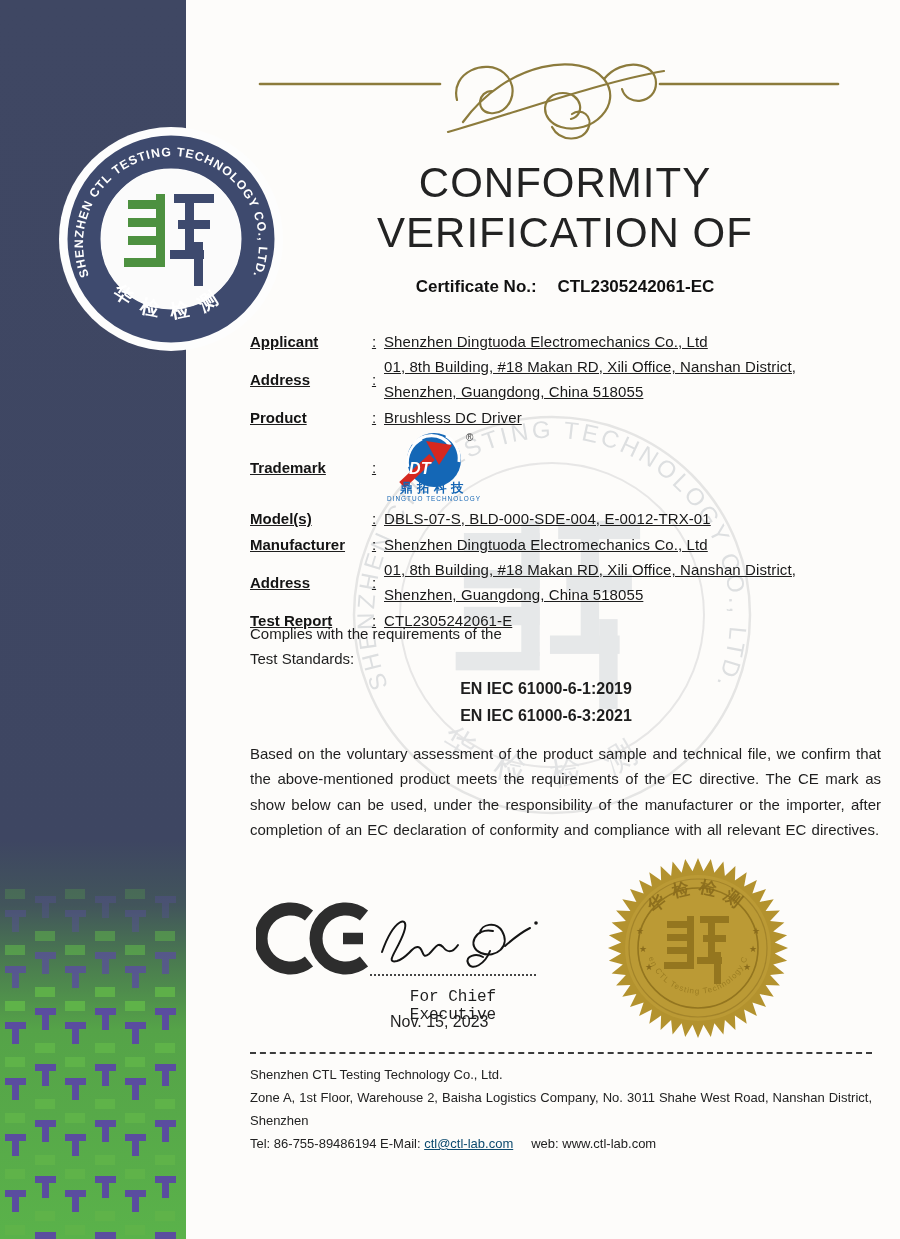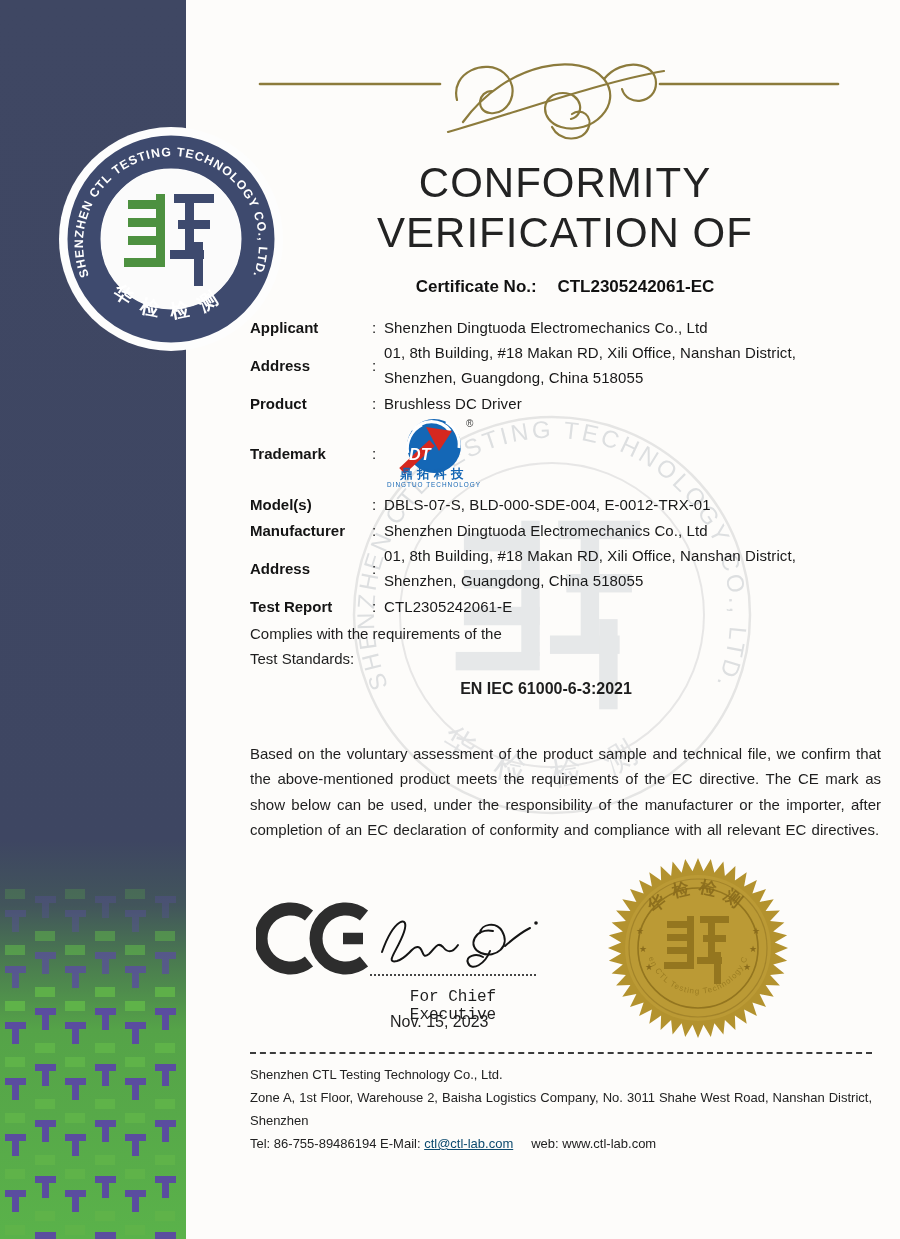--- a/index.html
+++ b/index.html
@@ -27,21 +27,21 @@
   .title {
     position:absolute; left:250px; top:158px; width:630px; z-index:2;
     text-align:center; font-size:42px; line-height:50px; letter-spacing:1px; color:#232323;
   }
   .certline {
     position:absolute; left:250px; top:277px; width:630px; z-index:2;
     text-align:center; font-size:17px; font-weight:bold; color:#111;
   }
   .certline .val { margin-left:16px; }
   
-  .fields { position:absolute; left:250px; top:314px; width:632px; z-index:2; }
+  .fields { position:absolute; left:250px; top:328px; width:632px; z-index:2;text-decoration:underline; }
   .frow { display:grid; grid-template-columns:114px 20px 1fr; align-items:center; }
   .frow .lbl { font-size:15px; font-weight:bold; color:#141414; }
   .frow .col { font-size:15px; color:#141414; text-align:center; }
   .frow .val { font-size:15px; color:#181818; letter-spacing:.1px; }
   .h26 { min-height:26px; } .h50 { min-height:50px; } .h66 { min-height:66px; }
   .val .l { line-height:25px; }
   
   .compliance { position:absolute; left:250px; top:622px; width:632px; z-index:2; font-size:15px; }
   .compliance .line { line-height:24.5px; }
   .compliance .bold { font-weight:bold; font-size:15.5px; }
@@ -331,20 +331,21 @@
       <div class="lbl">Test Report</div>
       <div class="col">:</div>
       <div class="val">CTL2305242061-E</div>
     </div>
   </div>
 
   <div class="compliance">
     <div class="line">Complies with the requirements of the</div>
     <div class="line">Test Standards:</div>
     <div class="standards">
+      <div>EN IEC 61000-6-1:2019</div>
       <div>EN IEC 61000-6-3:2021</div>
     </div>
   </div>
 
   <div class="remarks">
     <p>Based on the voluntary assessment of the product sample and technical file, we confirm that the above-mentioned product meets the requirements of the EC directive. The CE mark as show below can be used, under the responsibility of the manufacturer or the importer, after completion of an EC declaration of conformity and compliance with all relevant EC directives.</p>
   </div>
 
   <svg class="ce-mark" width="118" height="82" viewBox="0 0 118 82">
     <g stroke="#2d2d2d" fill="none">

